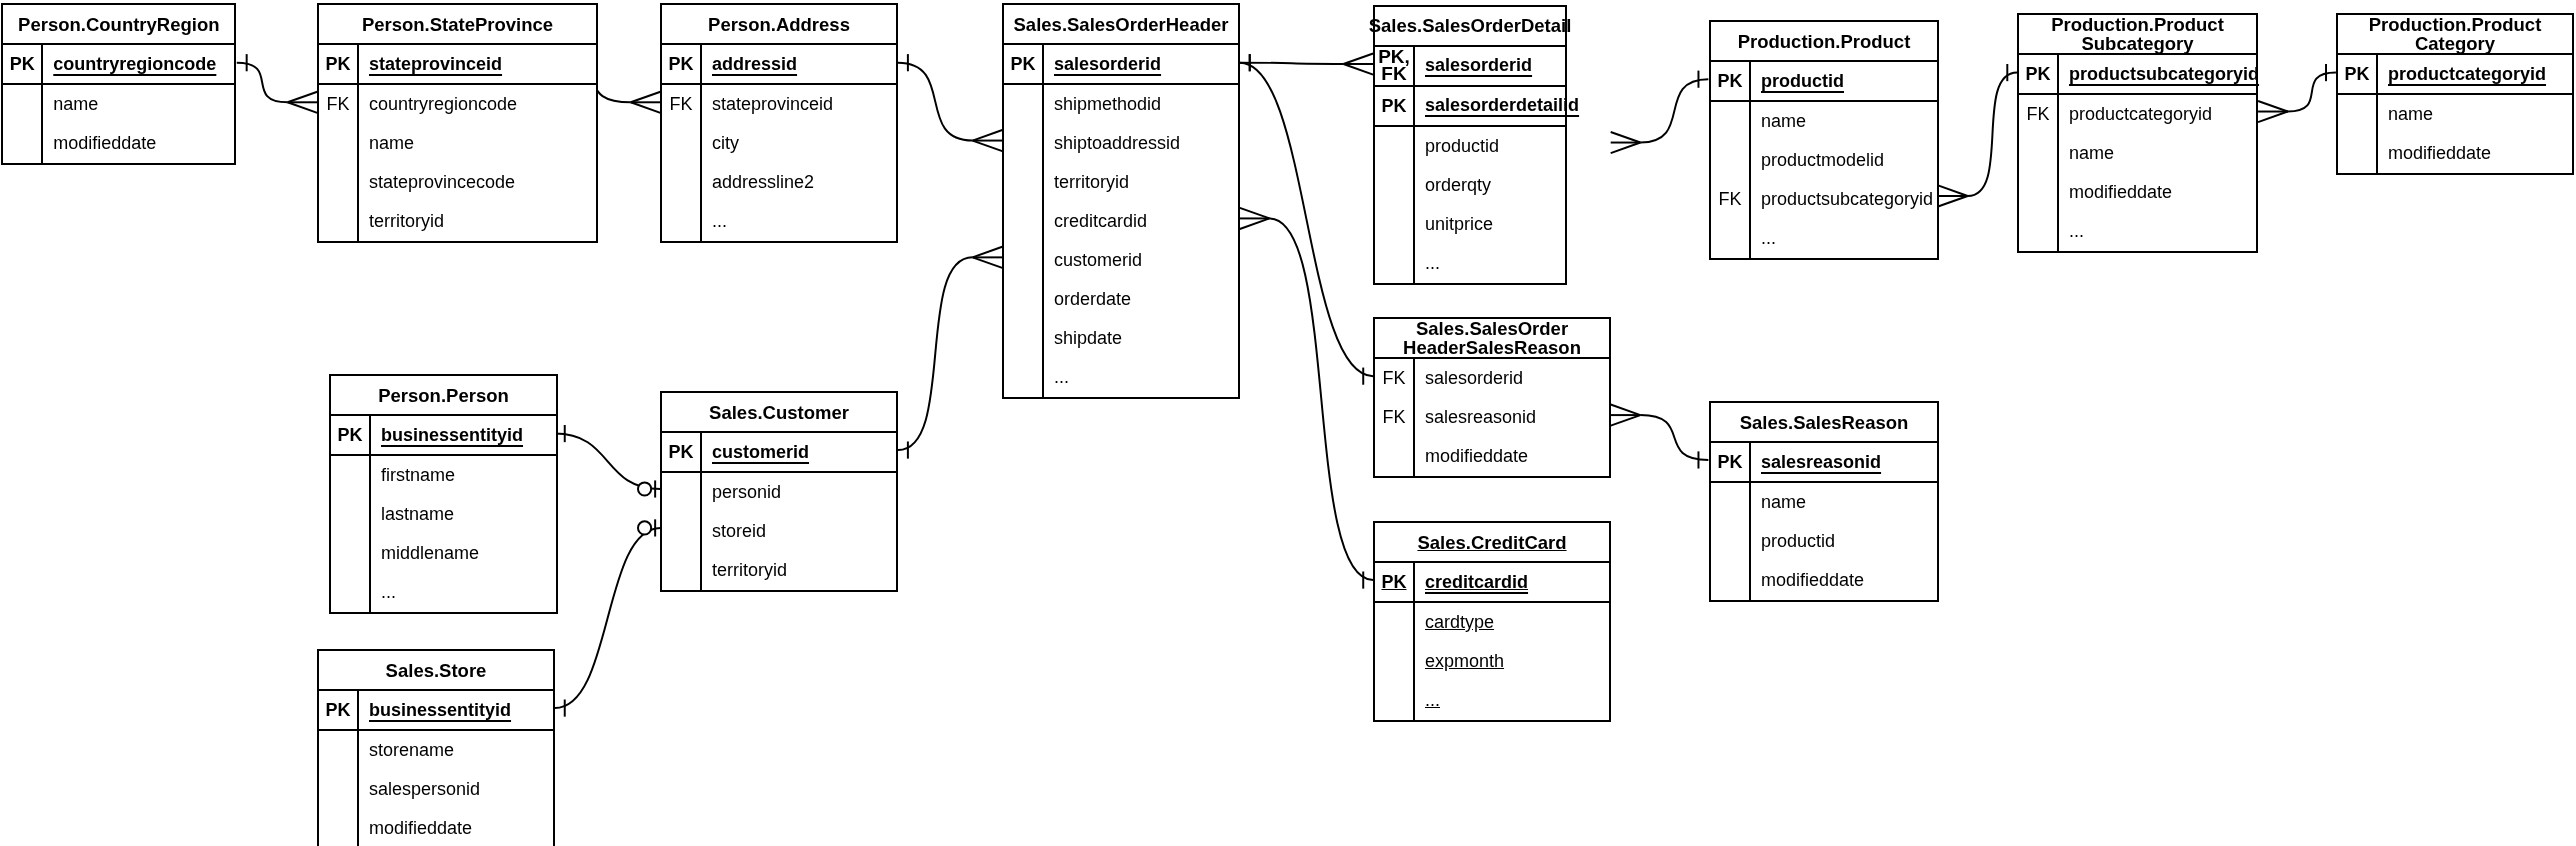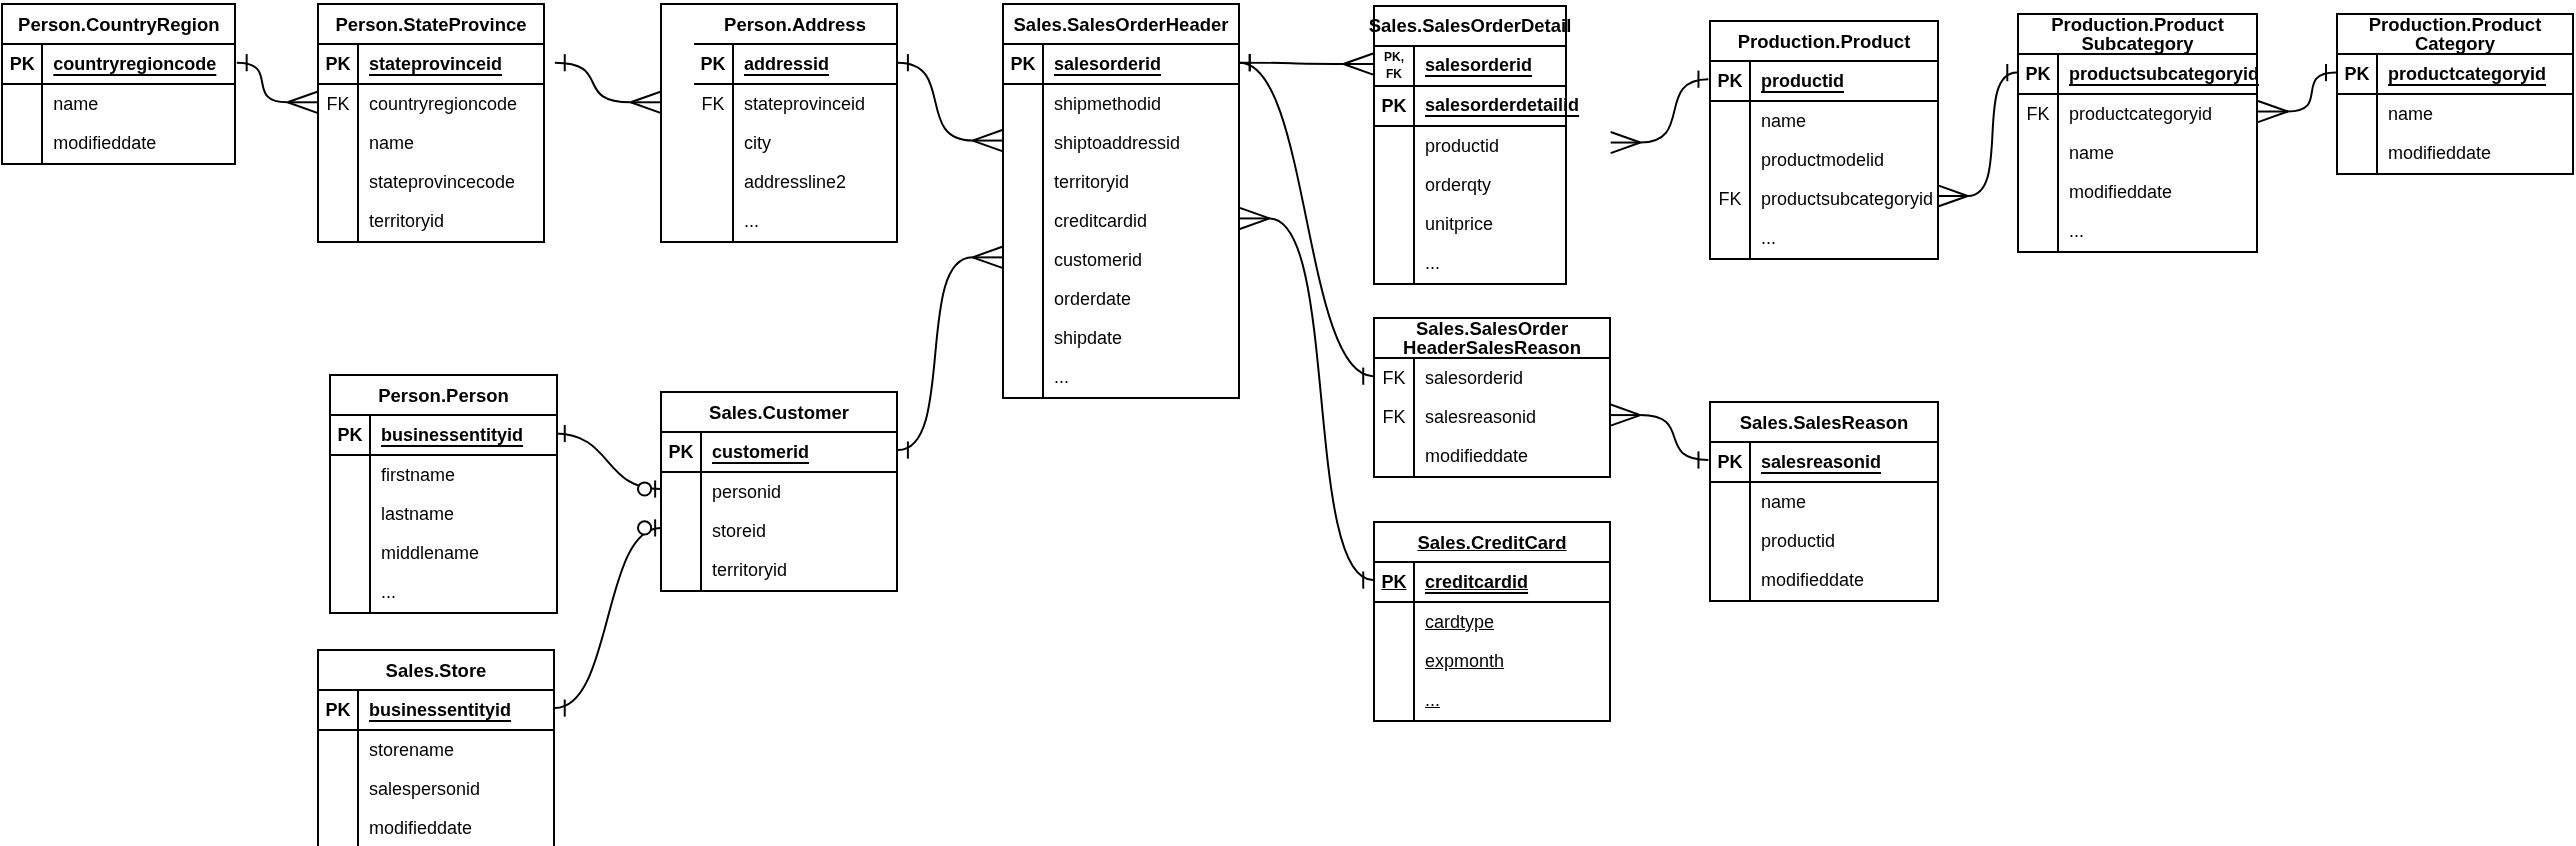--- a/index.html
+++ b/index.html
@@ -49,21 +49,21 @@
     width: 40px;
     border-right: 2px solid #000;
     display: flex;
     flex-direction: column;
     align-items: center;
     justify-content: center;
     font-weight: bold;
     font-size: 18px;
     line-height: 18px;
   }
-  .kcell.two { font-size: 12px; line-height: 16.5px; }
+  .kcell.two { font-size: 19px; line-height: 16.5px; }
   .fcell {
     flex: 1;
     display: flex;
     align-items: center;
     padding-left: 10px;
     font-size: 18px;
     font-weight: bold;
     text-decoration: underline;
     text-decoration-thickness: 2px;
     text-underline-offset: 4px;
@@ -193,21 +193,21 @@
           <div class="brow">
             <div class="blabel"></div>
             <div class="bname">name</div>
           </div>
           <div class="brow">
             <div class="blabel"></div>
             <div class="bname">modifieddate</div>
           </div>
         </div>
       </div>
-      <div class="entity" style="left: 317px; top: 3.3px; width: 228px;">
+      <div class="entity" style="left: 317px; top: 3.3px; width: 281px;">
         <div class="thead">
           <div>Person.StateProvince</div>
         </div>
         <div class="krow">
           <div class="kcell">PK</div>
           <div class="fcell">stateprovinceid</div>
         </div>
         <div>
           <div class="brow">
             <div class="blabel">FK</div>
@@ -220,21 +220,21 @@
           <div class="brow">
             <div class="blabel"></div>
             <div class="bname">stateprovincecode</div>
           </div>
           <div class="brow">
             <div class="blabel"></div>
             <div class="bname">territoryid</div>
           </div>
         </div>
       </div>
-      <div class="entity" style="left: 660px; top: 3.3px; width: 238px; padding-left: 32px;">
+      <div class="entity" style="left: 660px; top: 3.3px; width: 238px;">
         <div class="thead">
           <div>Person.Address</div>
         </div>
         <div class="krow">
           <div class="kcell">PK</div>
           <div class="fcell">addressid</div>
         </div>
         <div>
           <div class="brow">
             <div class="blabel">FK</div>

